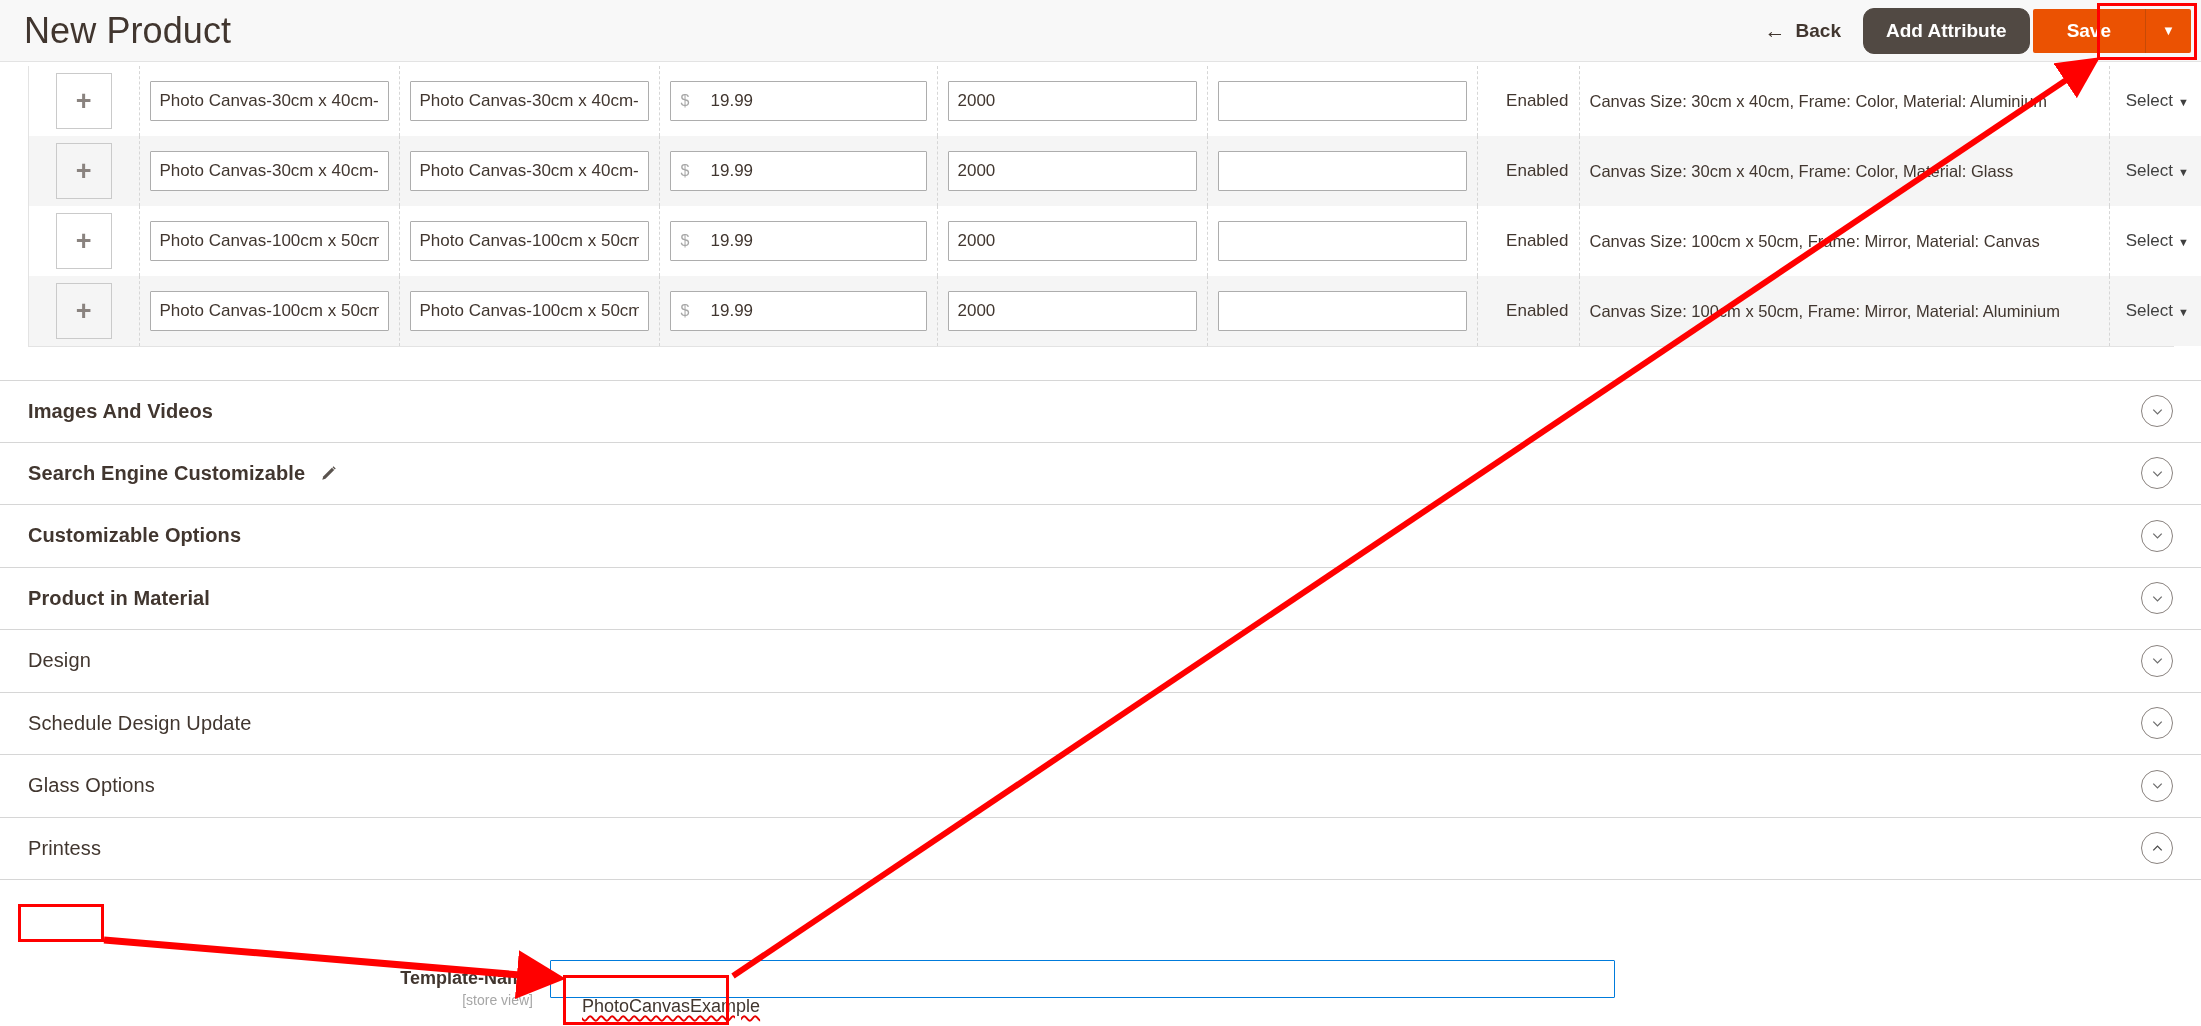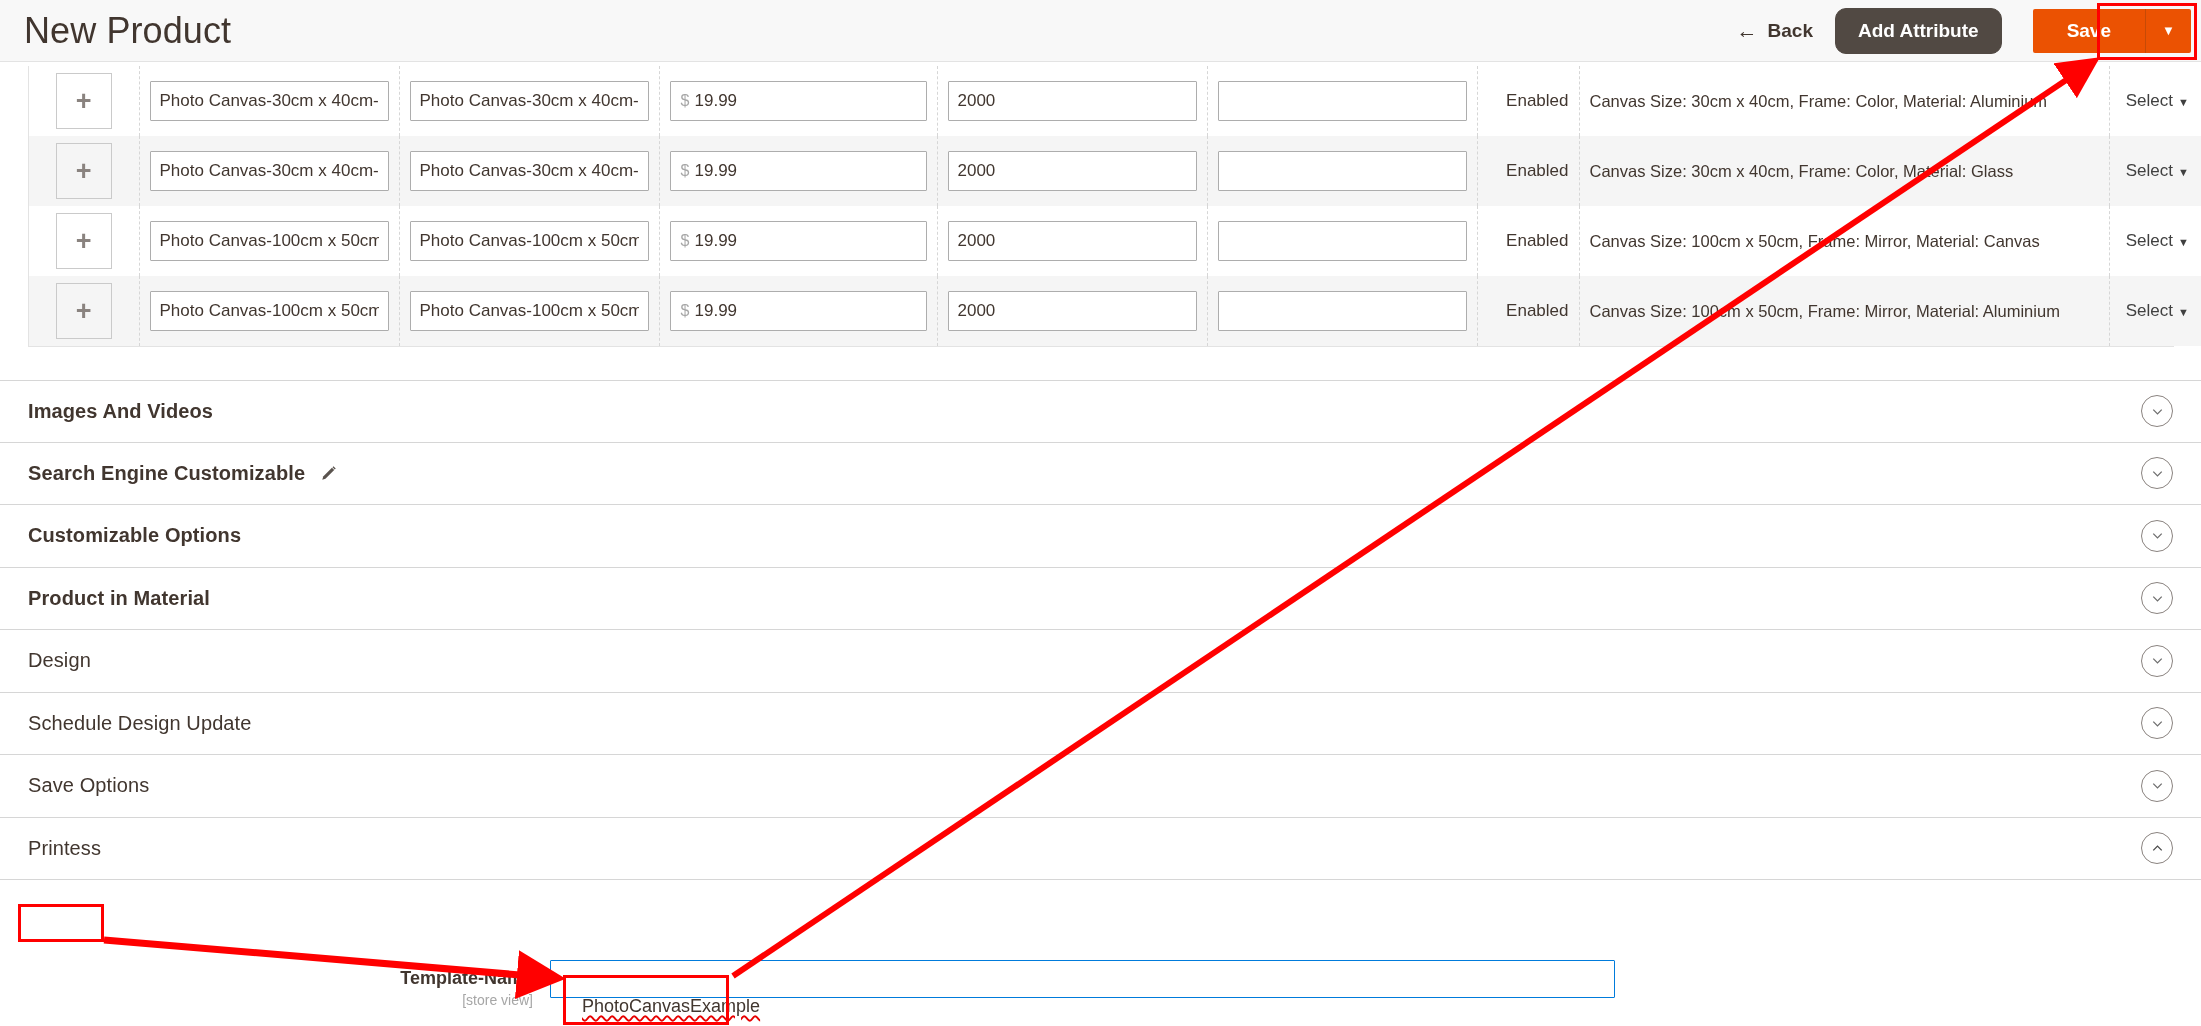--- a/index.html
+++ b/index.html
@@ -53,21 +53,21 @@
     font-size: 19px;
     font-weight: 600;
     padding: 11px 22px;
     border-radius: 11px;
     cursor: pointer;
     font-family: inherit;
     white-space: nowrap;
   }
   .save-group {
     display: flex;
-    margin-left: 31px;
+    margin-left: 3px;
     margin-right: 10px;
     border-radius: 2px;
     overflow: hidden;
   }
   .save-btn {
     background: #eb5202;
     color: #ffffff;
     border: none;
     font-size: 19px;
     font-weight: 600;
@@ -137,21 +137,21 @@
     padding: 0 9px;
     border-radius: 1px;
     outline: none;
   }
   .price-wrap { position: relative; width: 100%; }
   .price-wrap .currency {
     position: absolute; left: 11px; top: 50%;
     transform: translateY(-50%);
     color: #a6a6a6; font-size: 16px; pointer-events: none;
   }
-  .price-wrap .txt-input { padding-left: 24px; }
+  .price-wrap .txt-input { padding-left: 40px; }
   .attr-text {
     font-size: 16.5px; color: #41362f;
     white-space: nowrap; overflow: hidden; text-overflow: clip;
   }
   .status-text { font-size: 17px; color: #41362f; }
   .select-link {
     color: #404040; font-size: 17px; text-decoration: none; cursor: pointer;
     white-space: nowrap;
   }
   .select-link .caret { font-size: 11px; margin-left: 5px; }
@@ -481,21 +481,21 @@
     <div class="section-row">
       <span class="section-title light">Schedule Design Update</span>
       <span class="chev">
         <svg width="15" height="15" viewBox="0 0 16 16">
             <polyline points="3.5,6 8,10.5 12.5,6" fill="none" stroke="#6e6e6e" stroke-width="1.4"></polyline>
           </svg>
       </span>
     </div>
 
     <div class="section-row">
-      <span class="section-title light">Save Options</span>
+      <span class="section-title light">Glass Options</span>
       <span class="chev">
         <svg width="15" height="15" viewBox="0 0 16 16">
             <polyline points="3.5,6 8,10.5 12.5,6" fill="none" stroke="#6e6e6e" stroke-width="1.4"></polyline>
           </svg>
       </span>
     </div>
 
     <div class="section-row printess">
       <span class="section-title">Printess</span>
       <span class="chev">

